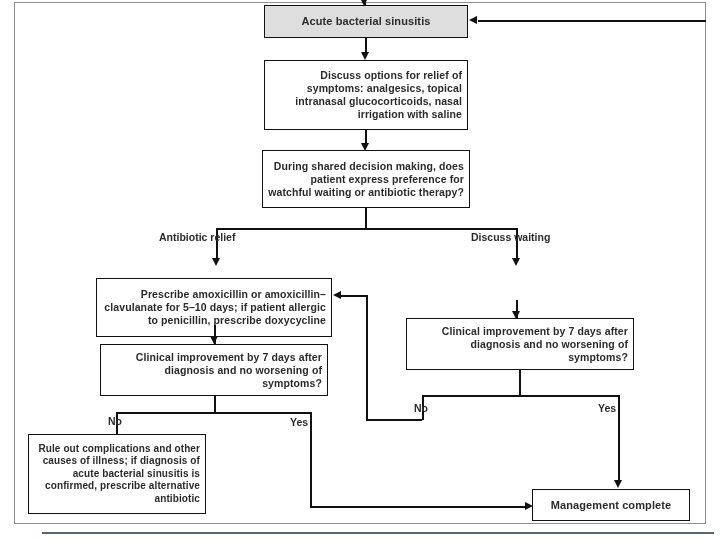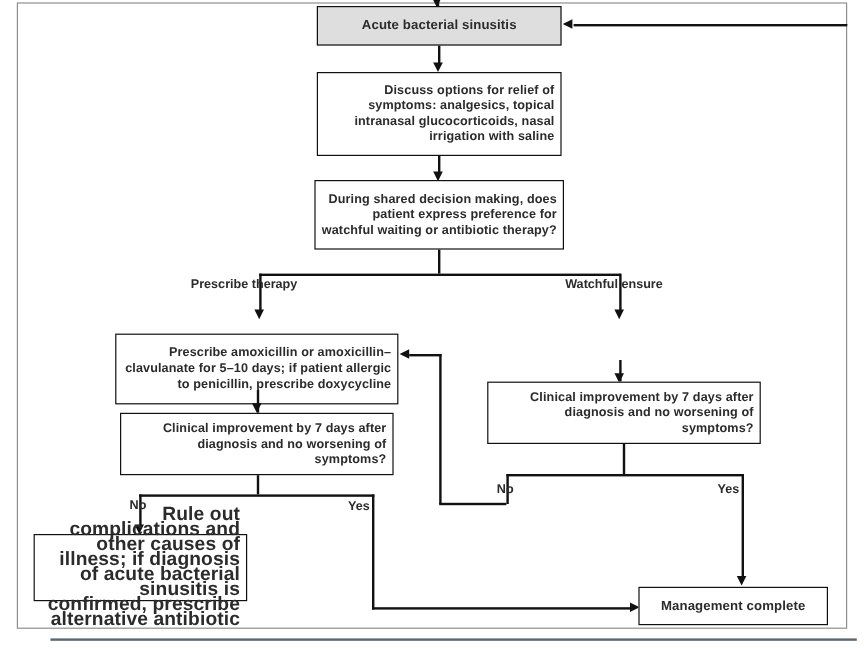--- a/index.html
+++ b/index.html
@@ -110,25 +110,25 @@
   <div class="ln vline" style="left:365px;top:130px;height:16px;"></div>
   <div class="arrow-d" style="left:361px;top:143px;"></div>
 
   <div class="node" style="left:262px;top:150px;width:208px;height:58px;">During shared decision making, does patient express preference for watchful waiting or antibiotic therapy?</div>
 
   <div class="ln vline" style="left:365px;top:208px;height:20px;"></div>
   <div class="ln hline" style="left:216px;top:228px;width:301px;"></div>
 
   <div class="ln vline" style="left:216px;top:228px;height:33px;"></div>
   <div class="arrow-d" style="left:212px;top:258px;"></div>
-  <div class="elabel" style="left:159px;top:231px;">Prescribe therapy</div>
+  <div class="elabel" style="left:159px;top:231px;">Antibiotic relief</div>
 
   <div class="ln vline" style="left:516px;top:228px;height:33px;"></div>
   <div class="arrow-d" style="left:512px;top:258px;"></div>
-  <div class="elabel" style="left:471px;top:231px;">Watchful ensure</div>
+  <div class="elabel" style="left:471px;top:231px;">Discuss waiting</div>
 
   <div class="node" style="left:96px;top:278px;width:236px;height:59px;">Prescribe amoxicillin or amoxicillin–clavulanate for 5–10 days; if patient allergic to penicillin, prescribe doxycycline</div>
 
   <div class="arrow-l" style="left:333px;top:291px;"></div>
   <div class="ln hline" style="left:341px;top:295px;width:27px;"></div>
   <div class="ln vline" style="left:366px;top:295px;height:125px;"></div>
   <div class="ln hline" style="left:366px;top:419px;width:56px;"></div>
 
   <div class="ln vline" style="left:214px;top:325px;height:19px;"></div>
   <div class="arrow-d" style="left:210px;top:336px;"></div>
@@ -140,21 +140,21 @@
 
   <div class="ln vline" style="left:116px;top:412px;height:28px;"></div>
   <div class="arrow-d" style="left:112px;top:437px;"></div>
   <div class="elabel" style="left:108px;top:415px;">No</div>
 
   <div class="ln vline" style="left:310px;top:412px;height:96px;"></div>
   <div class="ln hline" style="left:310px;top:506px;width:216px;"></div>
   <div class="arrow-r" style="left:525px;top:502px;"></div>
   <div class="elabel" style="left:290px;top:416px;">Yes</div>
 
-  <div class="node" style="left:28px;top:445px;width:178px;height:56px;font-size:16px;line-height:12.5px;">Rule out complications and other causes of illness; if diagnosis of acute bacterial sinusitis is confirmed, prescribe alternative antibiotic</div>
+  <div class="node" style="left:28px;top:434px;width:178px;height:80px;font-size:10px;line-height:12.5px;">Rule out complications and other causes of illness; if diagnosis of acute bacterial sinusitis is confirmed, prescribe alternative antibiotic</div>
 
 
   <div class="ln vline" style="left:516px;top:300px;height:18px;"></div>
   <div class="arrow-d" style="left:512px;top:311px;"></div>
 
   <div class="node" style="left:406px;top:318px;width:228px;height:52px;">Clinical improvement by 7 days after diagnosis and no worsening of symptoms?</div>
 
   <div class="ln vline" style="left:519px;top:370px;height:25px;"></div>
   <div class="ln hline" style="left:422px;top:395px;width:197px;"></div>
   <div class="ln vline" style="left:422px;top:395px;height:25px;"></div>

